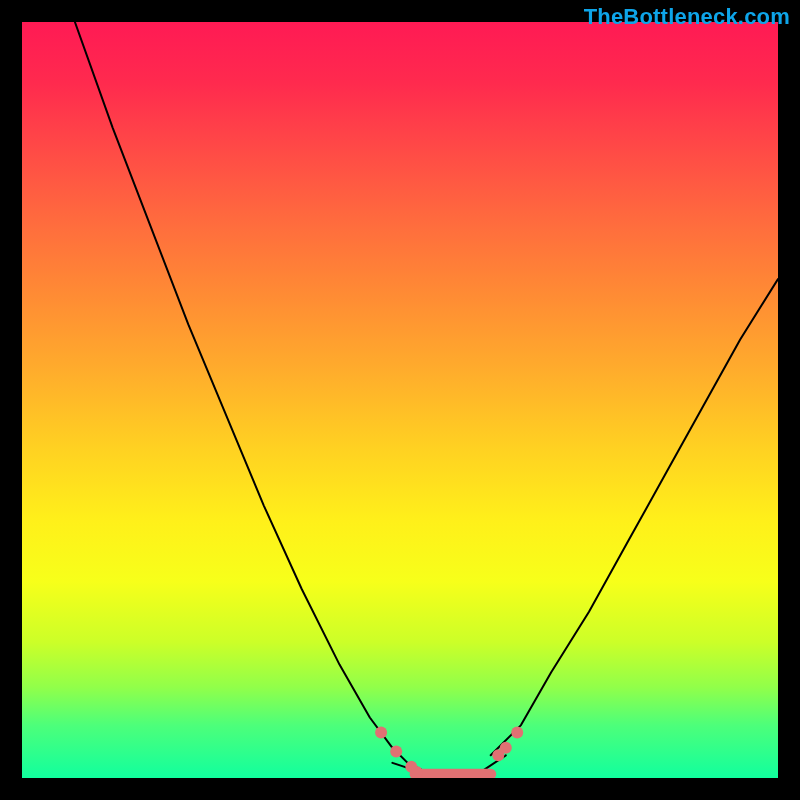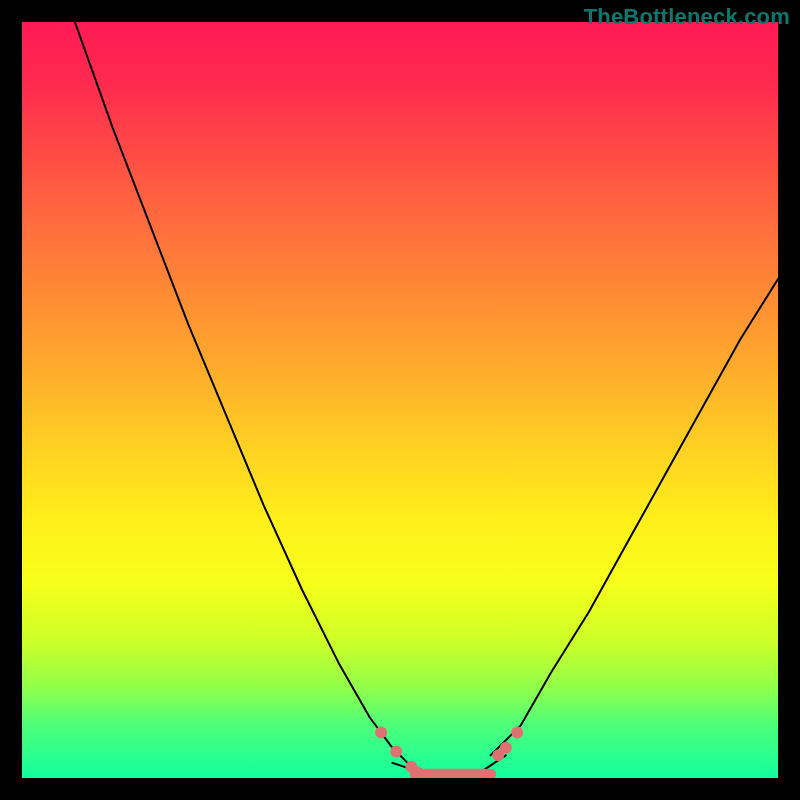--- a/index.html
+++ b/index.html
@@ -10,21 +10,21 @@
     height: 800px;
     background: #000;
   }
   .watermark {
     position: absolute;
     top: 4px;
     right: 10px;
     font-family: Arial, Helvetica, sans-serif;
     font-size: 22px;
     font-weight: 600;
-    color: #0f766e;
+    color: #0ea5e9;
     letter-spacing: 0.2px;
     z-index: 5;
   }
   .plot {
     position: absolute;
     left: 22px;
     top: 22px;
     width: 756px;
     height: 756px;
     overflow: hidden;

